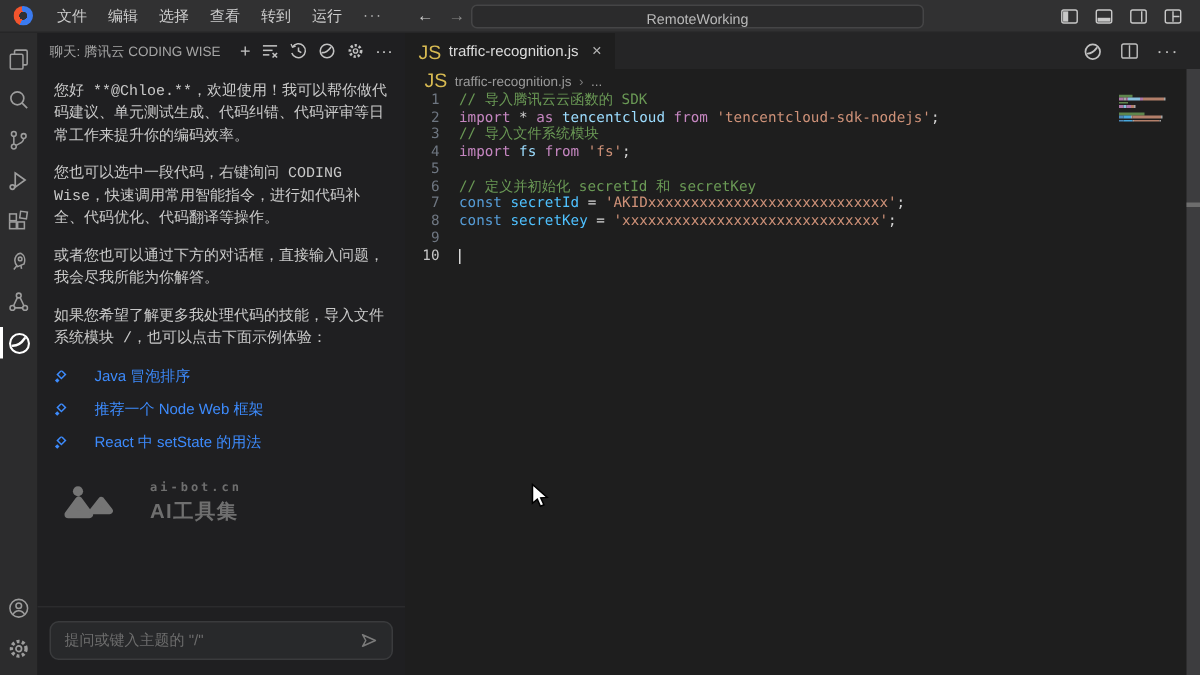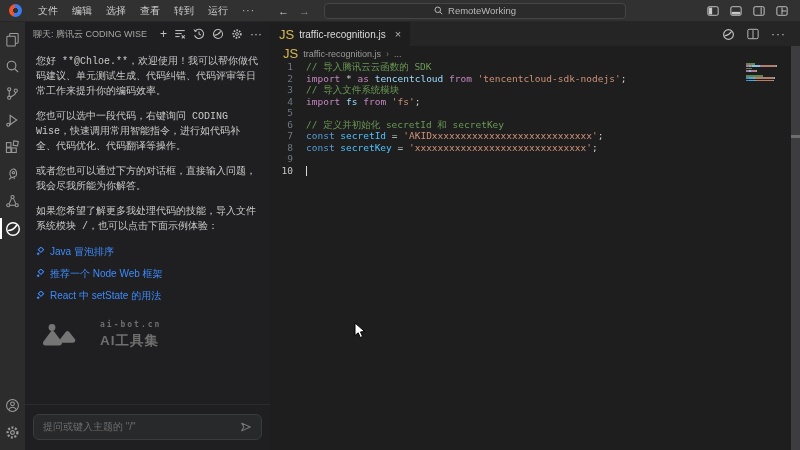--- a/index.html
+++ b/index.html
@@ -9,22 +9,22 @@
   
   .titlebar { height:22px; background:#313132; display:flex; align-items:center; color:#cccccc; font-size:10px; border-bottom:1px solid #262627; }
   .app-logo { width:13px; height:13px; border-radius:50%; margin:0 9px 0 9px; flex-shrink:0;
     background: radial-gradient(circle at 50% 50%, #313132 0 2.6px, transparent 2.7px),
                 conic-gradient(from 200deg, #f2542d 0 150deg, #3b7bf0 150deg 360deg); }
   .menus { display:flex; align-items:center; }
   .menu-item { padding:0 7px; cursor:default; }
   .menu-more { padding:0 7px; color:#bbbbbb; letter-spacing:1px; }
   .nav-arrows { display:flex; gap:10px; margin-left:16px; font-size:11px; color:#cfcfcf; }
   .nav-arrows .fwd { color:#8a8a8a; }
-  .command-center { width:302px; height:16px; margin-left:14px; background:#2b2b2c; border:1px solid #454546; border-radius:4px;
-    display:flex; align-items:center; justify-content:center; gap:5px; color:#b9b9b9; font-size:9.5px; }
+  .command-center { width:302px; height:16px; margin-left:4px; background:#2b2b2c; border:1px solid #454546; border-radius:4px;
+    display:flex; align-items:center; justify-content:center; gap:5px; color:#b9b9b9; font-size:9.5px;flex-direction:column; }
   .tb-spacer { flex:1; }
   .window-icons { display:flex; gap:11px; padding-right:12px; align-items:center; }
   .window-icons svg { display:block; }
 
   
   .main { display:flex; height:428px;justify-content:flex-end; }
 
   
   .activitybar { width:25px; background:#2c2c2d; display:flex; flex-direction:column; align-items:center; padding-top:4px; flex-shrink:0; }
   .ab-item { width:25px; height:27px; display:flex; align-items:center; justify-content:center; color:#9d9d9d; position:relative; }
@@ -38,21 +38,21 @@
   .sb-header { height:24px; display:flex; align-items:center; padding:0 8px; color:#a6a6a6; font-size:9px; flex-shrink:0; }
   .sb-title { flex:1; white-space:nowrap; overflow:hidden; }
   .sb-icons { display:flex; gap:7px; align-items:center; color:#c2c2c2; }
   .sb-icons .txt-ic { font-size:12px; line-height:1; cursor:default; }
   .sb-icons svg { display:block; }
 
   .chat { flex:1; padding:8px 11px 0 11px; color:#c9c9c9; font-size:10px; line-height:1.5; overflow:hidden; }
   .assistant-row { display:flex; align-items:center; gap:6px; margin:4px 0 8px 0; }
   .assistant-name { font-weight:bold; color:#eaeaea; font-size:10.5px; }
   .chat p { margin-bottom:10px;font-family:Liberation Mono, monospace; }
-  .example { color:#3d8bfd; margin:7px 0; display:flex; align-items:center; gap:5px; cursor:pointer; }
+  .example { color:#3d8bfd; margin:7px 0; display:flex; align-items:center; gap:18px; cursor:pointer; }
   .example .spark { flex-shrink:0; }
 
   .watermark { margin:16px 0 0 6px; display:flex; align-items:center; gap:24px; }
   .wm-text1 { color:#6f6f6f; font-size:8px; font-weight:bold; letter-spacing:2px; font-family:"DejaVu Sans Mono", monospace; }
   .wm-text2 { color:#6f6f6f; font-size:13.5px; font-weight:bold; letter-spacing:1px; }
 
   .input-area { padding:9px 8px 10px 8px; border-top:1px solid #2b2b2d; flex-shrink:0; }
   .input-box { height:26px; background:#28292b; border:1px solid #3a3b3d; border-radius:6px; display:flex; align-items:center; padding:0 9px; gap:6px; }
   .placeholder { flex:1; color:#6d6d6d; font-size:10px; white-space:nowrap; overflow:hidden; }
 

